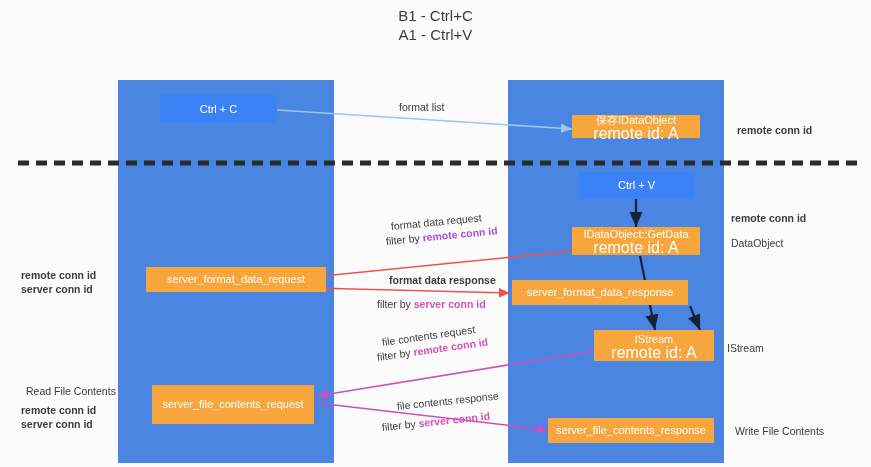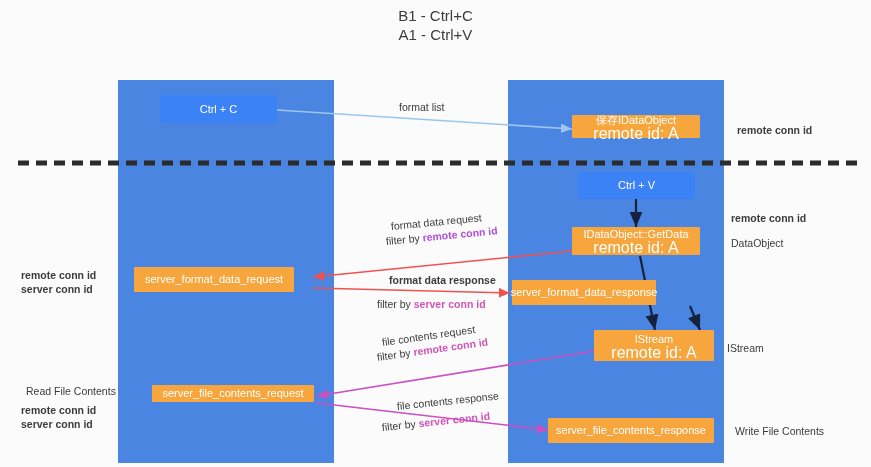--- a/index.html
+++ b/index.html
@@ -112,34 +112,34 @@
 
   <div class="node green" style="left:578px;top:172px;width:117px;height:27px;">
     <div>Ctrl + V</div>
   </div>
 
   <div class="node orange" style="left:572px;top:227px;width:128px;height:28px;">
     <div>IDataObject::GetData</div>
     <div class="l2">remote id: A</div>
   </div>
 
-  <div class="node orange" style="left:134px;top:267px;width:160px;height:25px;">
+  <div class="node orange" style="left:146px;top:267px;width:180px;height:25px;">
     <div>server_format_data_request</div>
   </div>
 
-  <div class="node orange" style="left:512px;top:280px;width:144px;height:25px;">
+  <div class="node orange" style="left:512px;top:280px;width:176px;height:25px;">
     <div>server_format_data_response</div>
   </div>
 
   <div class="node orange" style="left:594px;top:330px;width:120px;height:31px;">
     <div>IStream</div>
     <div class="l2">remote id: A</div>
   </div>
 
-  <div class="node orange" style="left:152px;top:385px;width:162px;height:17px;">
+  <div class="node orange" style="left:152px;top:385px;width:162px;height:39px;">
     <div>server_file_contents_request</div>
   </div>
 
   <div class="node orange" style="left:548px;top:418px;width:166px;height:25px;">
     <div>server_file_contents_response</div>
   </div>
 
   <div class="edgelbl" style="left:399px;top:101px;">format list</div>
 
   <div class="edgelbl rot-a" style="left:391px;top:220px;">format data request</div>

